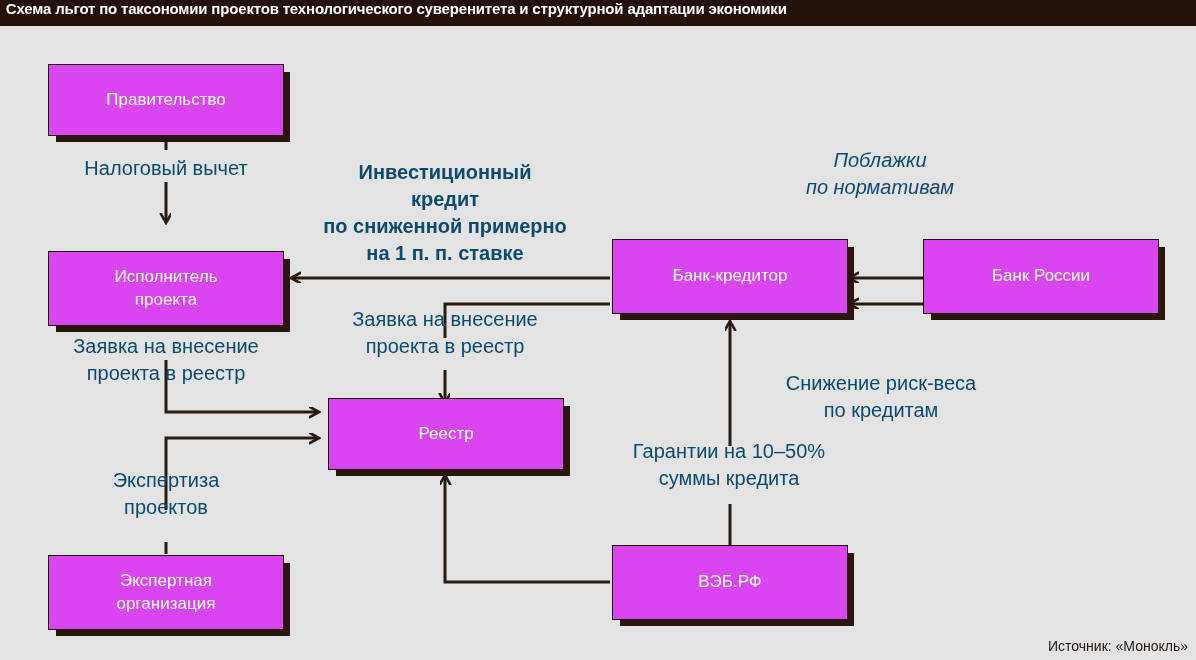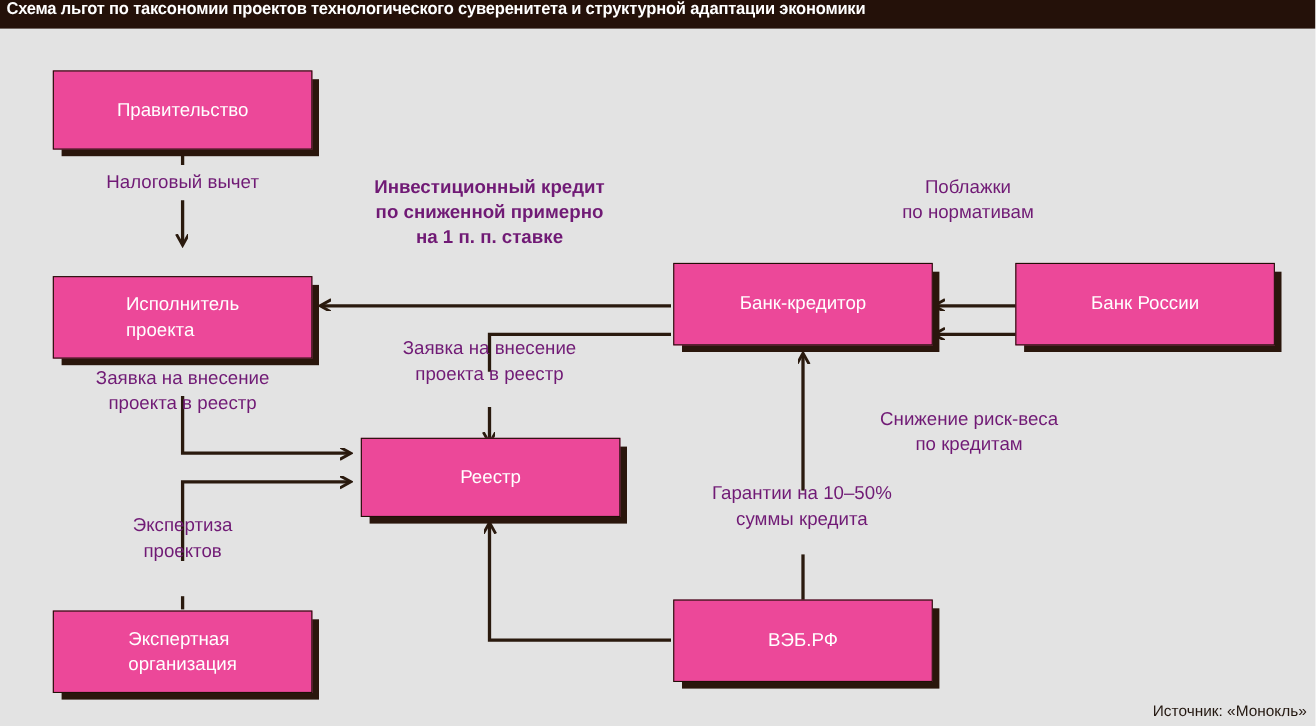--- a/index.html
+++ b/index.html
@@ -46,40 +46,40 @@
     position: absolute;
     left: 0; top: 0;
     width: 1196px;
     height: 634px;
     pointer-events: none;
   }
   
   .node {
     position: absolute;
     box-sizing: border-box;
-    background: #ec4899;
+    background: #d946ef;
     border: 1px solid #1f0f06;
     box-shadow: 7px 7px 0 -1px #2a160c;
     display: flex;
     align-items: center;
     justify-content: center;
-    text-align: left;
+    text-align: center;
   }
   .node .node-label {
     color: #ffffff;
     font-size: 17px;
     line-height: 1.35;
     font-weight: normal;
     white-space: pre-line;
   }
   
   .edge-label {
     position: absolute;
-    color: #701a75;
-    font-size: 17px;
+    color: #0c4a6e;
+    font-size: 20px;
     line-height: 1.35;
     text-align: center;
     white-space: pre-line;
   }
   
   #source-note {
     position: absolute;
     right: 8px;
     bottom: 6px;
     color: #231710;
@@ -158,21 +158,21 @@
     <div class="node" style="left:612px; top:519px; width:236px; height:75px;">
       <span class="node-label">ВЭБ.РФ</span>
     </div>
 
     <div class="edge-label" style="left:46px;  top:129px; width:240px;">Налоговый вычет</div>
 
     <div class="edge-label" style="left:322px; top:133px; width:246px;font-weight:bold;">Инвестиционный кредит
 по сниженной примерно
 на 1 п. п. ставке</div>
 
-    <div class="edge-label" style="left:770px; top:133px; width:220px;">Поблажки
+    <div class="edge-label" style="left:770px; top:121px; width:220px;font-style:italic;">Поблажки
 по нормативам</div>
 
     <div class="edge-label" style="left:322px; top:280px; width:246px;">Заявка на внесение
 проекта в реестр</div>
 
     <div class="edge-label" style="left:46px;  top:307px; width:240px;">Заявка на внесение
 проекта в реестр</div>
 
     <div class="edge-label" style="left:768px; top:311px; width:226px;margin-top:33px;">Снижение риск-веса
 по кредитам</div>

